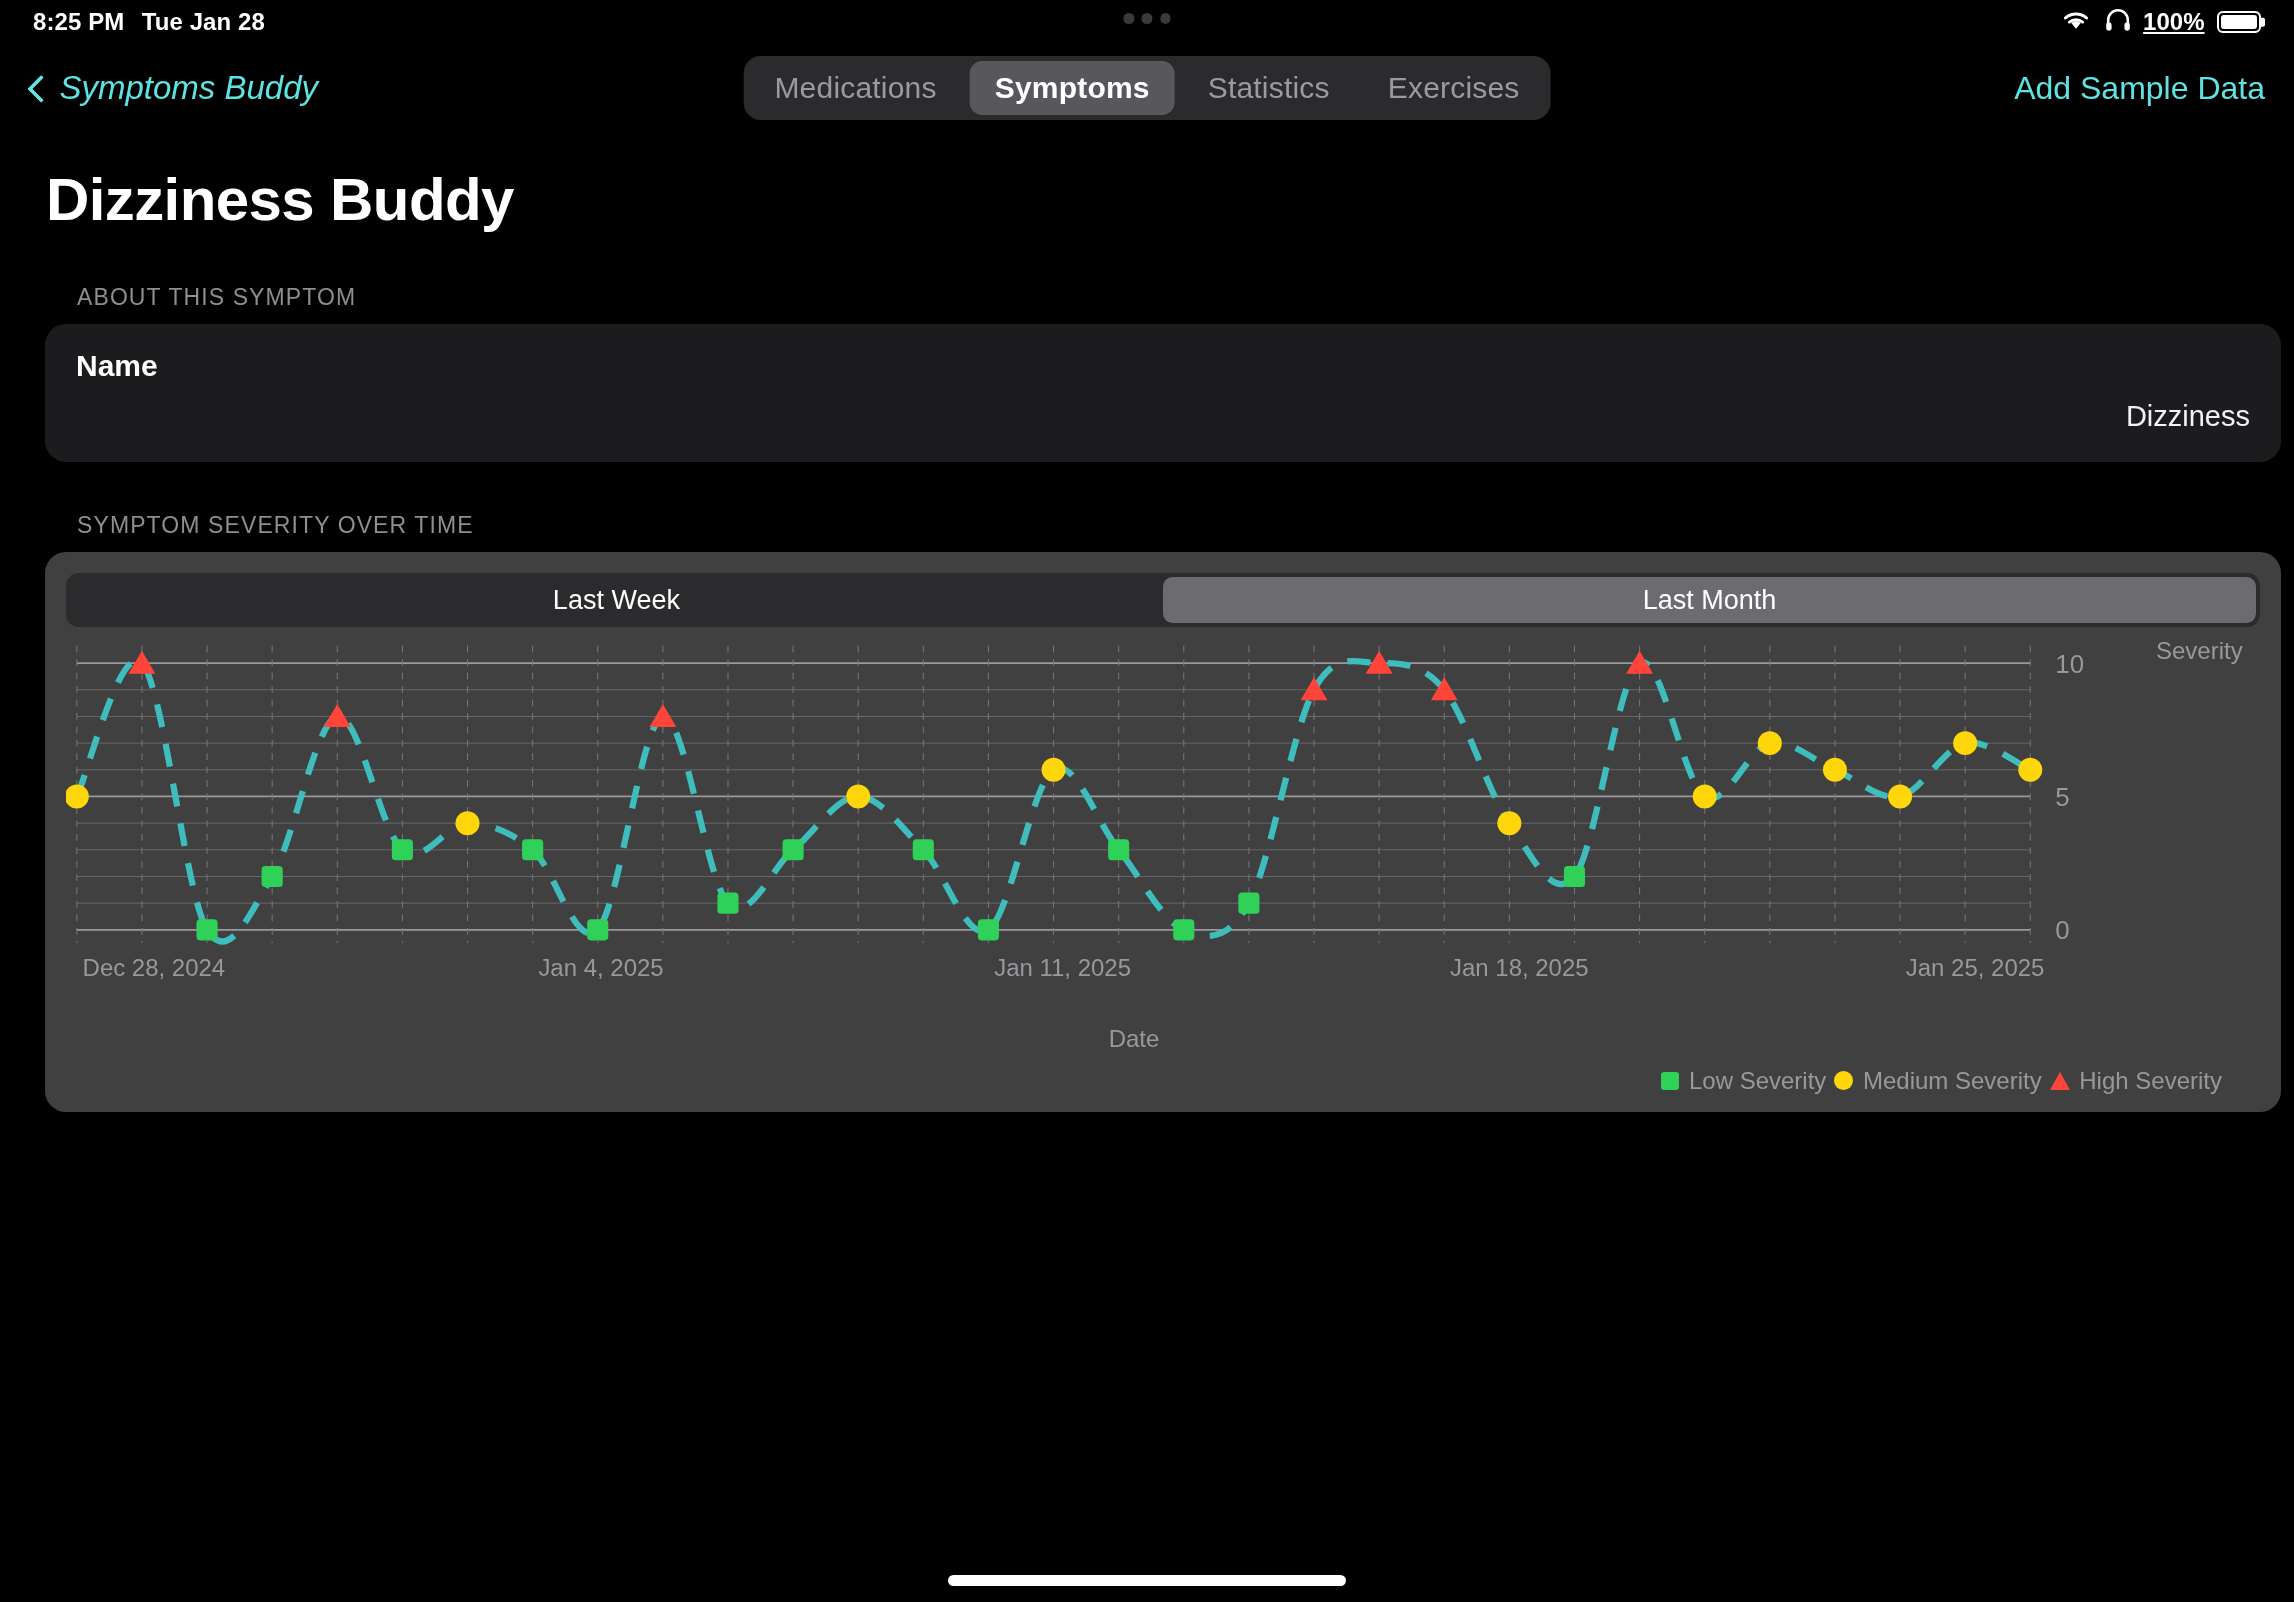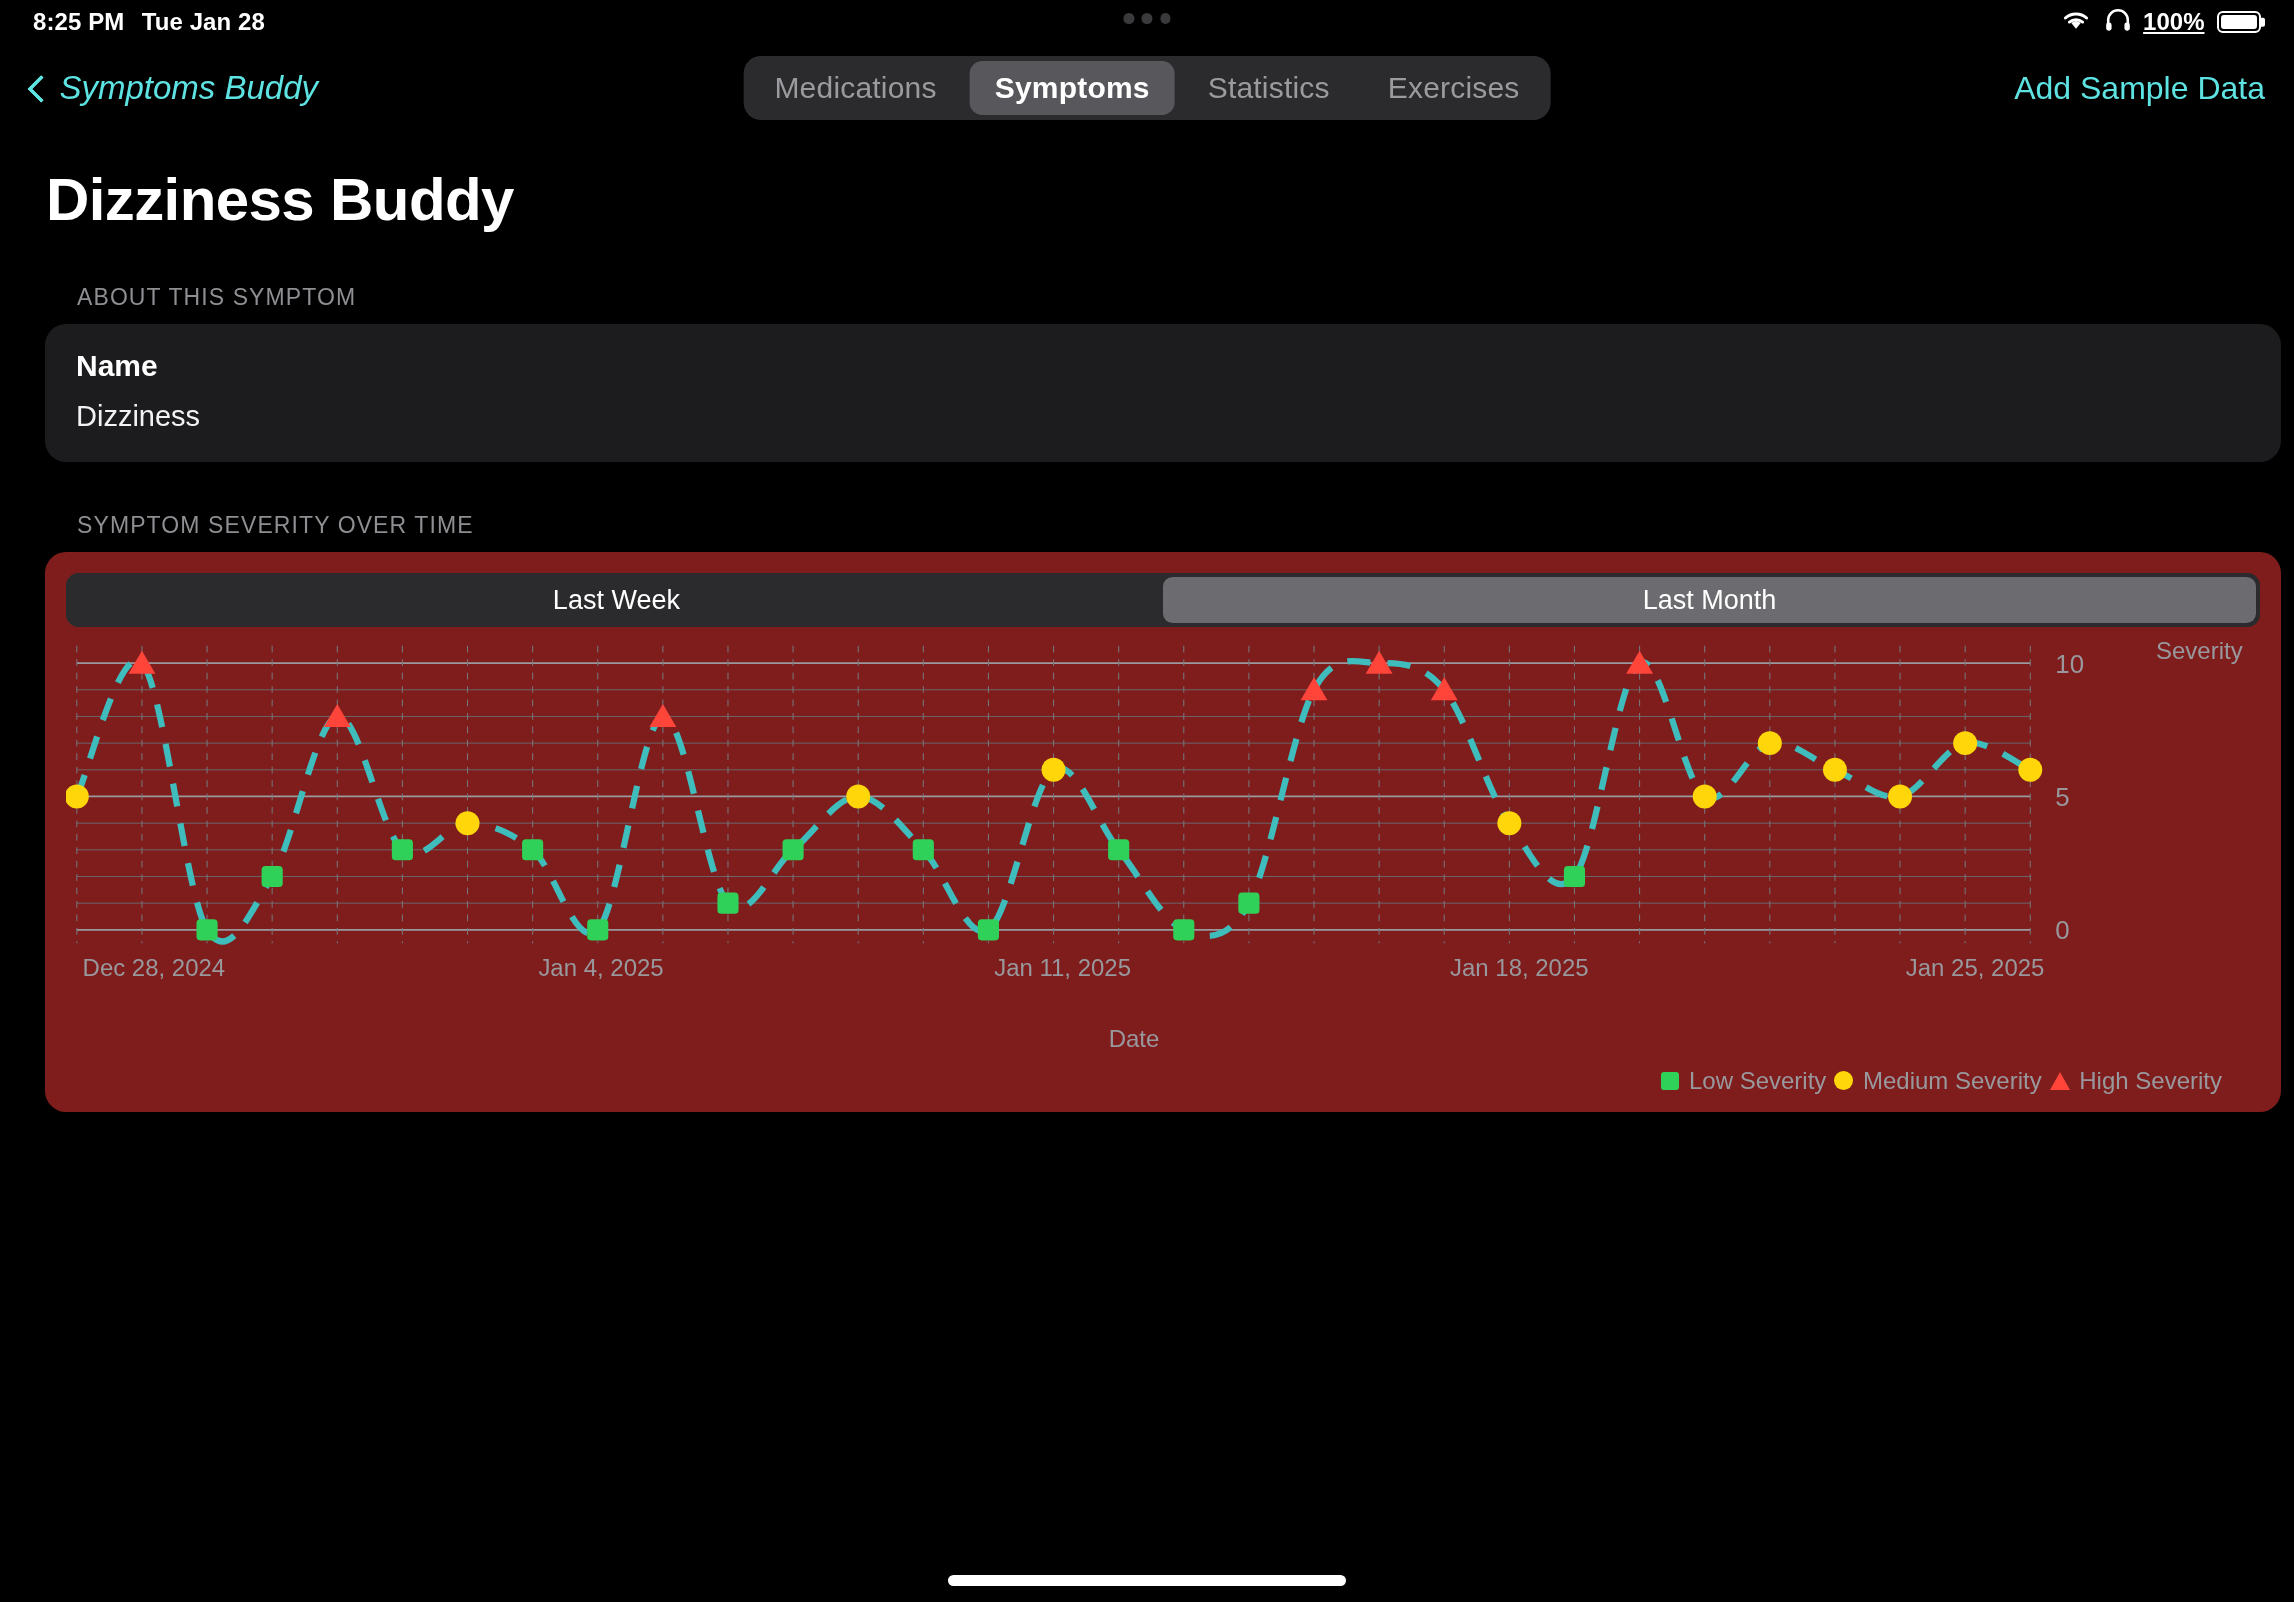--- a/index.html
+++ b/index.html
@@ -71,25 +71,25 @@
     font-size:23px; color:#8e8e93; letter-spacing:1.1px;
     margin:50px 0 13.4px 61px; text-transform:uppercase;
   }
   .card{
     background:#1c1c1e; border-radius:21px;
     margin:0 29px; padding:0 31px;
   }
   .row{ padding:25px 0 29px; }
   .row + .row{ border-top:1.2px solid #39393c; }
   .row .k{ font-size:30px; font-weight:700; margin-bottom:16.3px; }
-  .row .v{ font-size:29px; font-weight:400; color:#f2f2f4; }
+  .row .v{ font-size:29px; font-weight:400; color:#f2f2f4;text-align:right; }
 
   
   .chart-card{
-    background:#7f1d1d; border-radius:21px;
+    background:#404040; border-radius:21px;
     margin:0 29px; padding:21px 21px 17.3px;
   }
   .range-seg{
     background:#2b2b2d; border-radius:12.5px; padding:3.8px;
     display:flex; height:54px;
   }
   .range-seg .rtab{
     flex:1; display:flex; align-items:center; justify-content:center;
     border-radius:9.6px; font-size:27px; color:#fff; cursor:pointer;
   }

